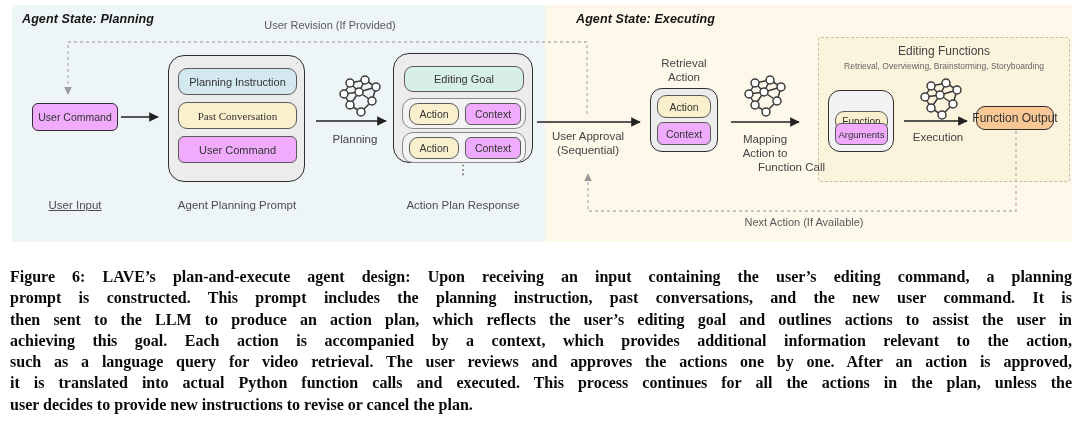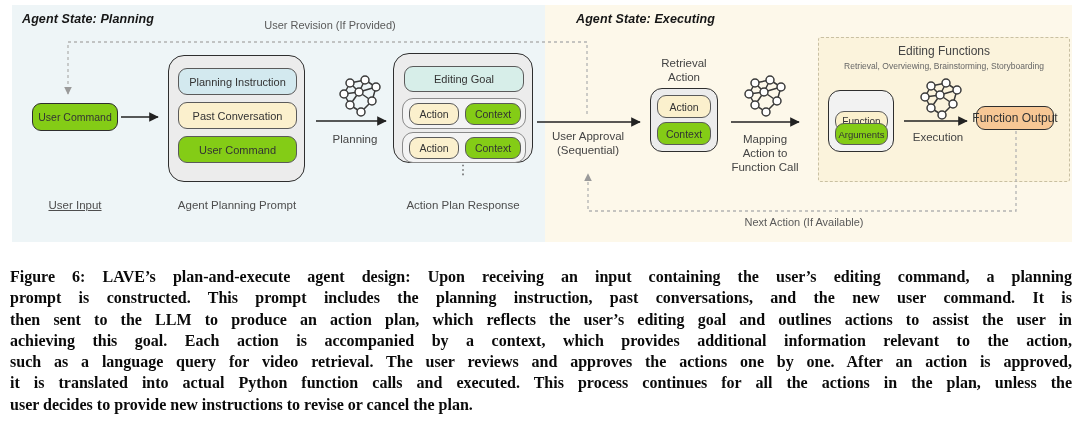--- a/index.html
+++ b/index.html
@@ -22,21 +22,21 @@
       color:#161616; z-index:3; letter-spacing:0.1px; }
   .diagram-label { position:absolute; text-align:center; font-size:11.5px; color:#4e4e4e; z-index:3; }
   .small-label { font-size:11px; color:#5a5a5a; }
   .container-box { position:absolute; background:#ececec; border:1.8px solid #2e2e2e;
       border-radius:16px; z-index:3; }
   .pill { position:absolute; display:flex; align-items:center; justify-content:center;
       border:1.2px solid #5a5a5a; border-radius:9px; font-size:11px; color:#333; z-index:4;
       white-space:nowrap; }
   .pill-blue   { background:#d3e9ef; }
   .pill-yellow { background:#fbf0cd; }
-  .pill-green  { background:#84cc16; }
+  .pill-green  { background:#f0abfc;border-radius:6px; }
   .pill-teal   { background:#d7eee9; }
   .pill-orange { background:#f7c795; border:1.5px solid #2e2e2e; }
   .row-wrap { position:absolute; background:#f3f3f3; border:1.1px solid #8a8a8a;
       border-radius:11px; z-index:3; }
   .dots { position:absolute; font-size:13px; color:#555; z-index:4; text-align:center; }
 
   
   #caption { position:absolute; left:10px; top:266px; width:1062px; z-index:3;
       font-family:"Liberation Serif", serif; font-weight:bold; font-size:16px;
       color:#0a0a0a; }
@@ -95,21 +95,21 @@
   <div class="state-title" style="left:22px; top:12px;">Agent State: Planning</div>
   <div class="state-title" style="left:551px; top:12px;margin-left:25px;">Agent State: Executing</div>
 
   <div class="diagram-label small-label" style="left:240px; top:19px; width:180px;text-align:center;">User Revision (If Provided)</div>
 
   <div class="pill pill-green" style="left:32px; top:103px; width:86px; height:28px; font-size:10.5px; border:1.5px solid #2e2e2e;">User Command</div>
   <div class="diagram-label" style="left:25px; top:199px; width:100px;text-decoration:underline;">User Input</div>
 
   <div class="container-box" style="left:168px; top:55px; width:137px; height:127px;">
     <div class="pill pill-blue" style="left:9px; top:12px; width:119px; height:27px;">Planning Instruction</div>
-    <div class="pill pill-yellow" style="left:9px; top:46px; width:119px; height:27px;">Past Conversation</div>
+    <div class="pill pill-yellow" style="left:9px; top:46px; width:119px; height:27px;font-family:Liberation Serif, serif;">Past Conversation</div>
     <div class="pill pill-green" style="left:9px; top:80px; width:119px; height:27px;">User Command</div>
   </div>
   <div class="diagram-label" style="left:157px; top:199px; width:160px;">Agent Planning Prompt</div>
 
   <div class="diagram-label" style="left:320px; top:133px; width:70px; color:#444;">Planning</div>
 
   <div class="container-box" style="left:393px; top:53px; width:140px; height:110px;">
     <div class="pill pill-teal" style="left:10px; top:12px; width:120px; height:26px;">Editing Goal</div>
     <div class="row-wrap" style="left:8px; top:44px; width:124px; height:31px;">
       <div class="pill pill-yellow" style="left:6px; top:4px; width:50px; height:22px; font-size:10.5px;">Action</div>
@@ -128,21 +128,21 @@
 
   <div class="diagram-label" style="left:634px; top:57px; width:100px; color:#444;">Retrieval</div>
   <div class="diagram-label" style="left:634px; top:71px; width:100px; color:#444;">Action</div>
   <div class="container-box" style="left:650px; top:88px; width:68px; height:64px; border-radius:12px;">
     <div class="pill pill-yellow" style="left:6px; top:6px; width:54px; height:23px; font-size:10.5px;">Action</div>
     <div class="pill pill-green" style="left:6px; top:33px; width:54px; height:23px; font-size:10.5px;">Context</div>
   </div>
 
   <div class="diagram-label" style="left:705px; top:133px; width:120px; color:#444;">Mapping</div>
   <div class="diagram-label" style="left:705px; top:147px; width:120px; color:#444;">Action to</div>
-  <div class="diagram-label" style="left:705px; top:161px; width:120px; color:#444;">Function Call</div>
+  <div class="diagram-label" style="left:705px; top:161px; width:120px; color:#444;text-align:right;">Function Call</div>
 
   <div class="diagram-label" style="left:818px; top:44px; width:252px; font-size:12px; color:#444;">Editing Functions</div>
   <div class="diagram-label" style="left:818px; top:61px; width:252px; font-size:8.5px; color:#666;">Retrieval, Overviewing, Brainstorming, Storyboarding</div>
 
   <div class="container-box" style="left:828px; top:90px; width:66px; height:62px; border-radius:12px; background:#f2f2f2;">
     <div class="pill pill-yellow" style="left:6px; top:20px; width:53px; height:20px; font-size:10px;">Function</div>
     <div class="pill pill-green" style="left:6px; top:32px; width:53px; height:22px; font-size:9.5px;">Arguments</div>
   </div>
 
   <div class="diagram-label" style="left:903px; top:131px; width:70px; color:#444;">Execution</div>

